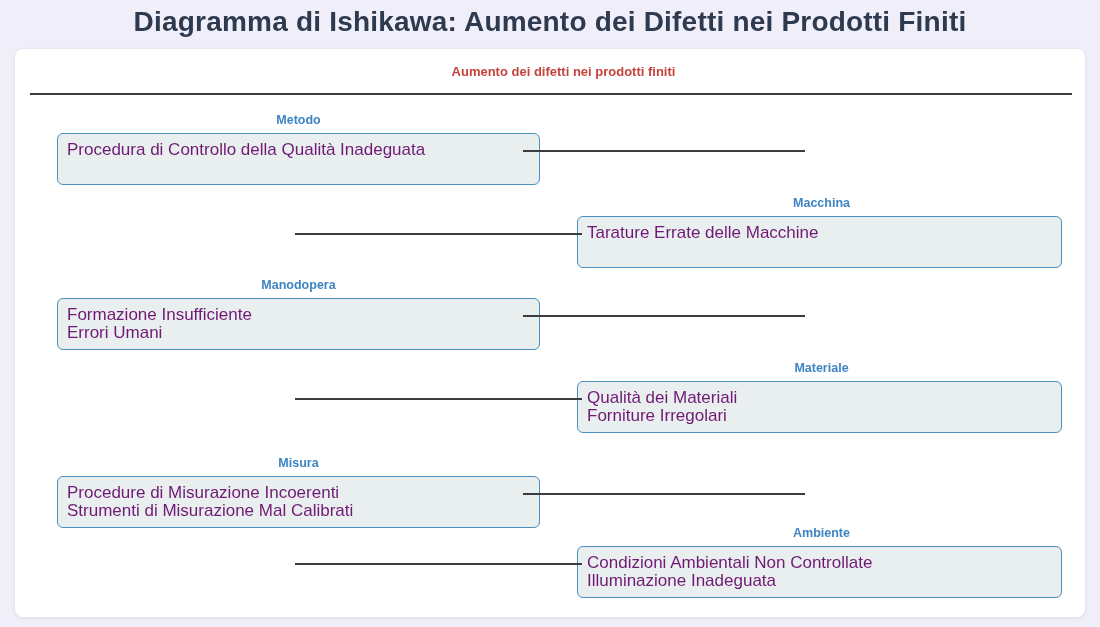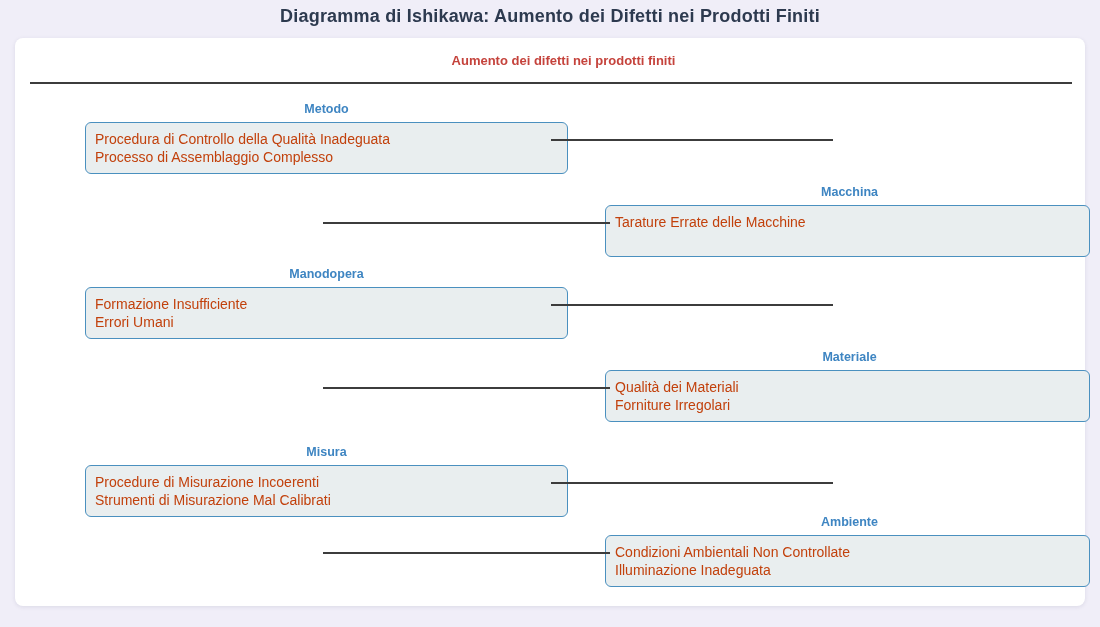--- a/index.html
+++ b/index.html
@@ -15,21 +15,21 @@
   html, body {
     margin: 0; padding: 0;
     width: 1100px; height: 627px;
     background: var(--page-bg);
     font-family: "Liberation Sans", "DejaVu Sans", sans-serif;
     overflow: hidden;
   }
   .title {
     margin: 6px 0 11px 0;
     text-align: center;
-    font-size: 18px;
+    font-size: 28px;
     font-weight: bold;
     color: var(--title-color);
     letter-spacing: 0.2px;
   }
   .card {
     position: relative;
     margin: 0 15px;
     width: 1070px;
     height: 568px;
     background: #ffffff;
@@ -50,21 +50,20 @@
     top: 44px;
     left: 15px;
     width: 1042px;
     height: 0;
     border-top: 2px solid var(--line-color);
   }
   .branch {
     position: absolute;
     left: 0; right: 0;
     height: 88px;
-    margin-left: 28px;
   }
   .blabel {
     position: absolute;
     top: 0;
     height: 17px;
     text-align: center;
     font-size: 12.5px;
     font-weight: bold;
     color: var(--accent-blue);
   }
@@ -72,23 +71,23 @@
     position: absolute;
     top: 20px;
     height: 52px;
     padding: 7px 9px;
     background: var(--box-bg);
     border: 1.5px solid var(--box-border);
     border-radius: 6px;
     z-index: 1;
   }
   .cause {
-    font-size: 14px;
+    font-size: 17px;
     line-height: 18px;
-    color: #c2410c;
+    color: #701a75;
     white-space: nowrap;
   }
   .bline {
     position: absolute;
     top: 37px;
     height: 0;
     border-top: 2px solid var(--line-color);
     z-index: 2;
   }
   .branch.left  .blabel { left: 42px;  width: 483px; }
@@ -104,21 +103,20 @@
 <div class="page">
   <h1 class="title">Diagramma di Ishikawa: Aumento dei Difetti nei Prodotti Finiti</h1>
   <div class="card">
     <div class="problem">Aumento dei difetti nei prodotti finiti</div>
     <div class="spine"></div>
     <div id="branches">
         <div class="branch left" style="top: 64px;">
           <div class="blabel">Metodo</div>
           <div class="bbox">
             <div class="cause">Procedura di Controllo della Qualità Inadeguata</div>
-            <div class="cause">Processo di Assemblaggio Complesso</div>
           </div>
           <div class="bline"></div>
         </div>
         <div class="branch right" style="top: 146.6px;">
           <div class="blabel">Macchina</div>
           <div class="bbox">
             <div class="cause">Tarature Errate delle Macchine</div>
           </div>
           <div class="bline"></div>
         </div>

